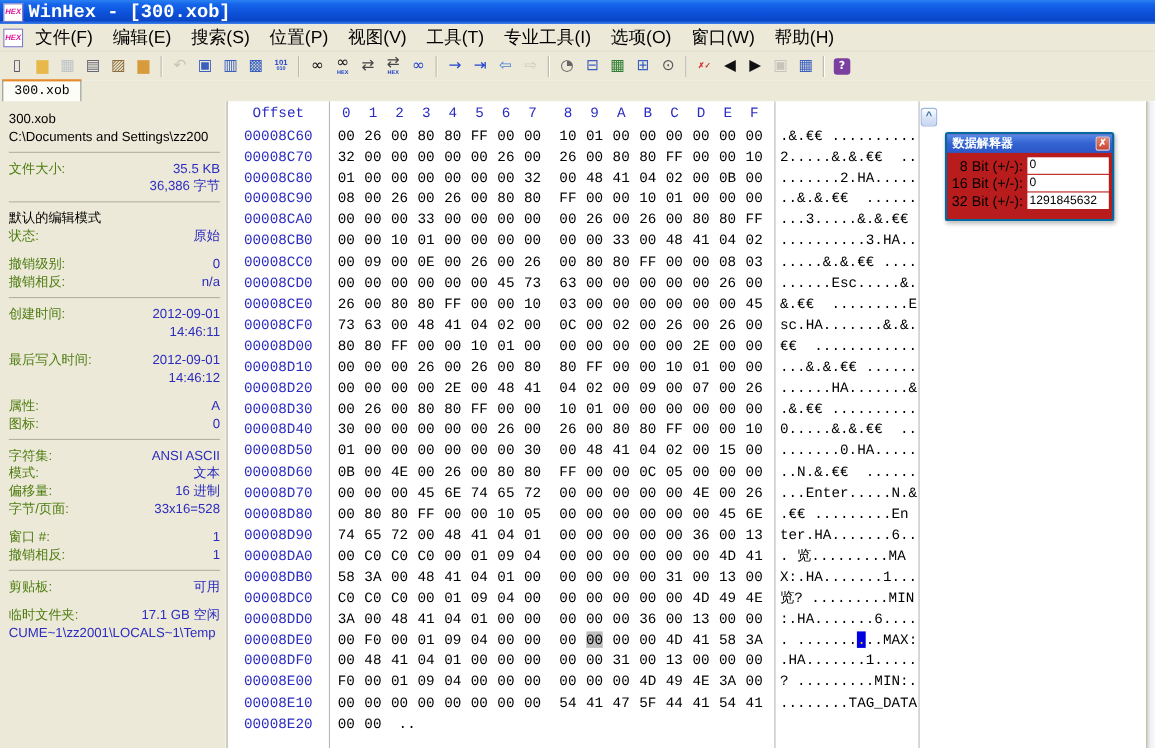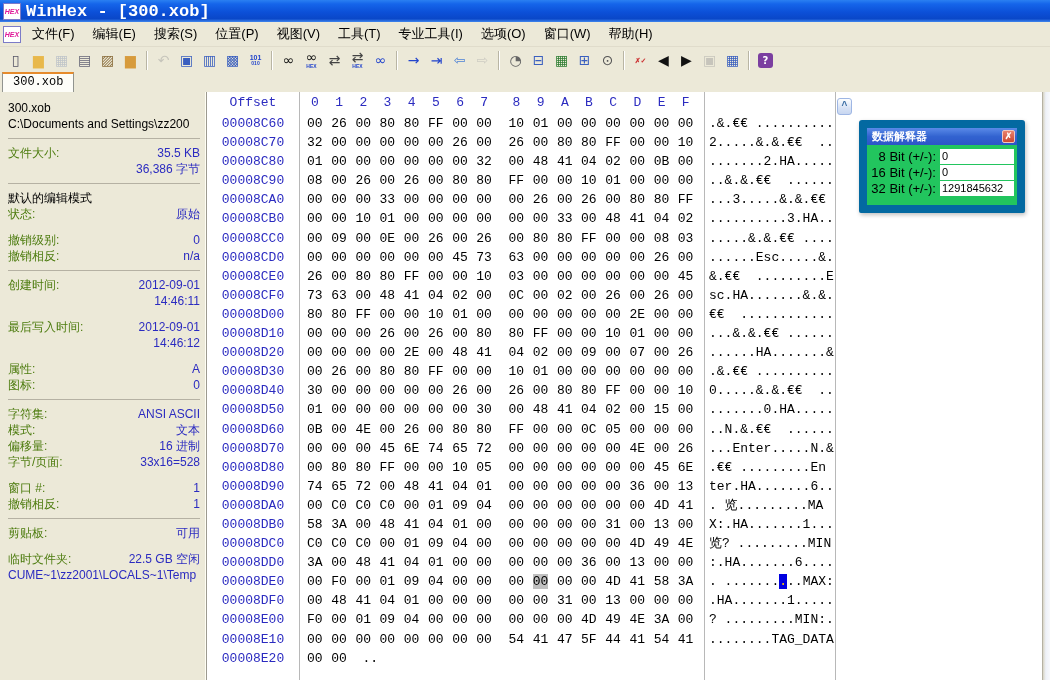--- a/index.html
+++ b/index.html
@@ -8,21 +8,21 @@
   
   .titlebar{height:22px;display:flex;align-items:center;gap:5px;padding-left:3px;
     background:linear-gradient(180deg,#2a80f2 0%,#1565ea 18%,#0c50d8 55%,#0a47c8 85%,#3f86ee 100%);}
   .hexlogo{width:16px;height:15px;background:#fff;border:1px solid #7b7bc8;display:flex;
     align-items:center;justify-content:center;font:italic bold 7px "Liberation Sans",sans-serif;
     color:#e0189a;letter-spacing:0;}
   .titletext{color:#fff;font-weight:bold;font-size:17px;font-family:"Liberation Mono",monospace;}
   
   .menubar{height:24px;background:#ece9d8;display:flex;align-items:center;gap:2px;
     padding-left:3px;border-bottom:1px solid #e0dccb;}
-  .menubar .mi{padding:6px 9px;font-size:13px;color:#000;cursor:default;}
+  .menubar .mi{padding:6px 9px;font-size:16px;color:#000;cursor:default;}
   
   .toolbar{height:26px;background:#ece9d8;display:flex;align-items:center;padding-left:4px;}
   .tgroup{display:flex;align-items:center;}
   .tsep{width:1px;height:19px;background:#b9b5a4;border-right:1px solid #fff;margin:0 4px;}
   .tbtn{width:23px;height:22px;border:none;background:transparent;display:flex;flex-direction:column;
     align-items:center;justify-content:center;padding:0;position:relative;}
   .ticon{font-size:14px;line-height:13px;font-family:"DejaVu Sans",sans-serif;}
   .ticon.txt{font-size:7px;font-weight:bold;line-height:7px;font-family:"Liberation Sans",sans-serif;}
   .tsub{font-size:5px;font-weight:bold;color:#2244cc;line-height:5px;font-family:"Liberation Sans",sans-serif;}
   .tbtn.disabled{opacity:.45;}
@@ -63,22 +63,22 @@
   .txtcursor{background:#0000e0;color:#ffc800;}
   
   .hexscroll{position:absolute;top:0;bottom:0;width:16px;background:#fff;}
   .scrollup{position:absolute;top:6px;left:0;width:15px;height:17px;border:1px solid #9eb6e4;border-radius:3px;
     background:linear-gradient(180deg,#fdfefe,#d7e2f5 60%,#c8d6f0);color:#3a6ea5;font-size:10px;
     line-height:15px;text-align:center;font-weight:bold;box-sizing:border-box;}
   
   .edgestrip{position:absolute;top:0;bottom:0;right:0;width:7px;
     background:linear-gradient(90deg,#d8d4c4,#eef1f8 40%,#f8f9fc);border-left:1px solid #b5b1a3;}
   
-  .interp{position:absolute;width:150px;border:8px solid #0369a1;border-radius:3px 3px 2px 2px;
-    background:#22c55e;box-shadow:1px 2px 4px rgba(0,0,0,.25);font-family:"Liberation Sans",sans-serif;}
+  .interp{position:absolute;width:150px;border:2px solid #0369a1;border-radius:3px 3px 2px 2px;
+    background:#b91c1c;box-shadow:1px 2px 4px rgba(0,0,0,.25);font-family:"Liberation Sans",sans-serif;}
   .interp .ititle{height:17px;display:flex;align-items:center;justify-content:space-between;
     padding:0 2px 0 5px;background:linear-gradient(180deg,#5a8ae8,#3263d0 50%,#2c56c8);
     color:#fff;font-weight:bold;font-size:11px;}
   .iclose{width:13px;height:13px;border:1px solid #f0c8c0;border-radius:2px;
     background:linear-gradient(180deg,#e8826e,#cc4632);color:#fff;font-size:9px;line-height:11px;
     text-align:center;font-weight:bold;box-sizing:border-box;}
   .ibody{padding:4px 3px 8px 3px;}
   .drow{display:flex;height:15px;line-height:15px;margin-bottom:1px;}
   .drow .dlab{width:66px;text-align:right;font-size:13px;color:#000;padding-right:4px;flex:none;}
   .drow .dval{flex:1;background:#fff;font-size:11px;color:#000;padding-left:2px;
@@ -316,21 +316,21 @@
           <span class="val">1</span>
         </div>
         <div class="isep"></div>
         <div class="irow">
           <span class="lab">剪贴板:</span>
           <span class="val">可用</span>
         </div>
         <div class="igap"></div>
         <div class="irow">
           <span class="lab">临时文件夹:</span>
-          <span class="val">22.5 GB 空闲</span>
+          <span class="val">17.1 GB 空闲</span>
         </div>
         <div class="ipath">CUME~1\zz2001\LOCALS~1\Temp</div>
       </div>
 
     <div class="hexarea">
       <div class="vline" style="left:92px;"></div>
       <div class="vline" style="left:497px;"></div>
       <div class="vline" style="left:628px;"></div>
 
       <div class="hexheader">

